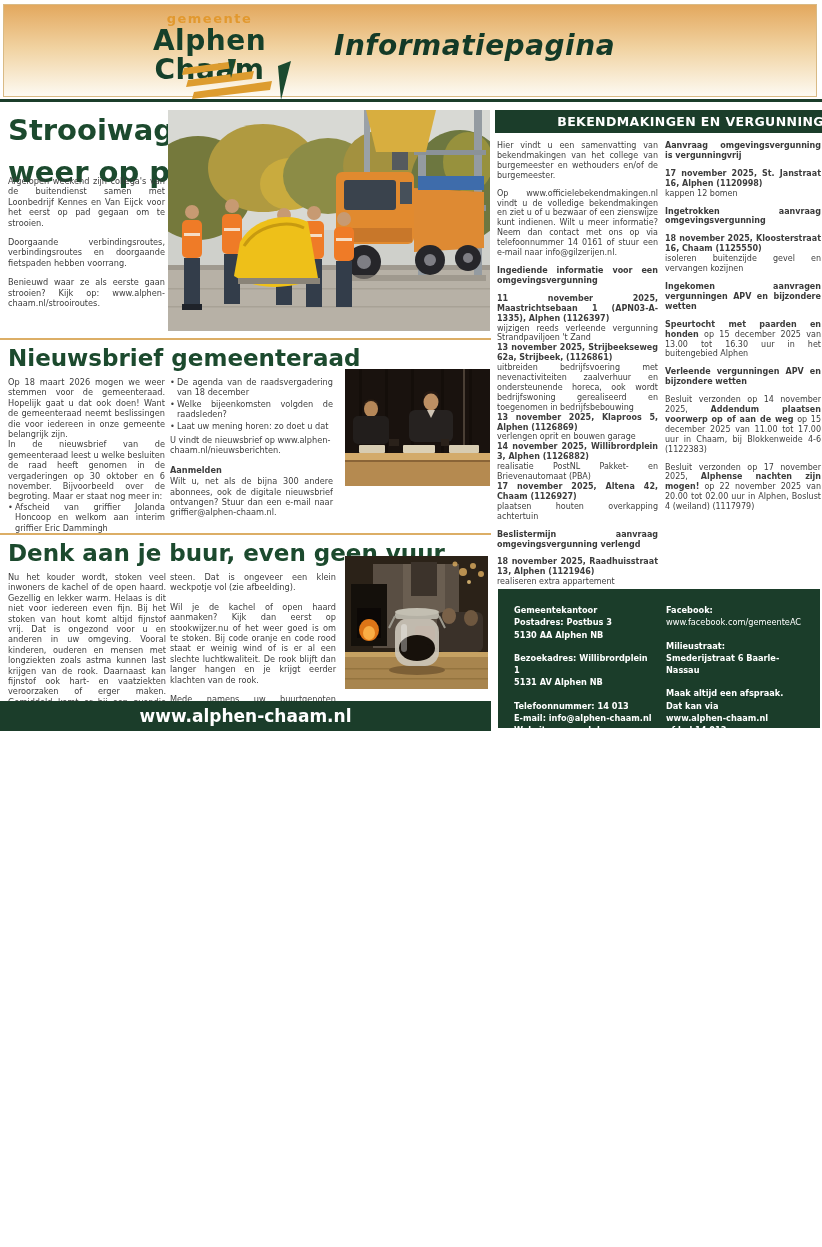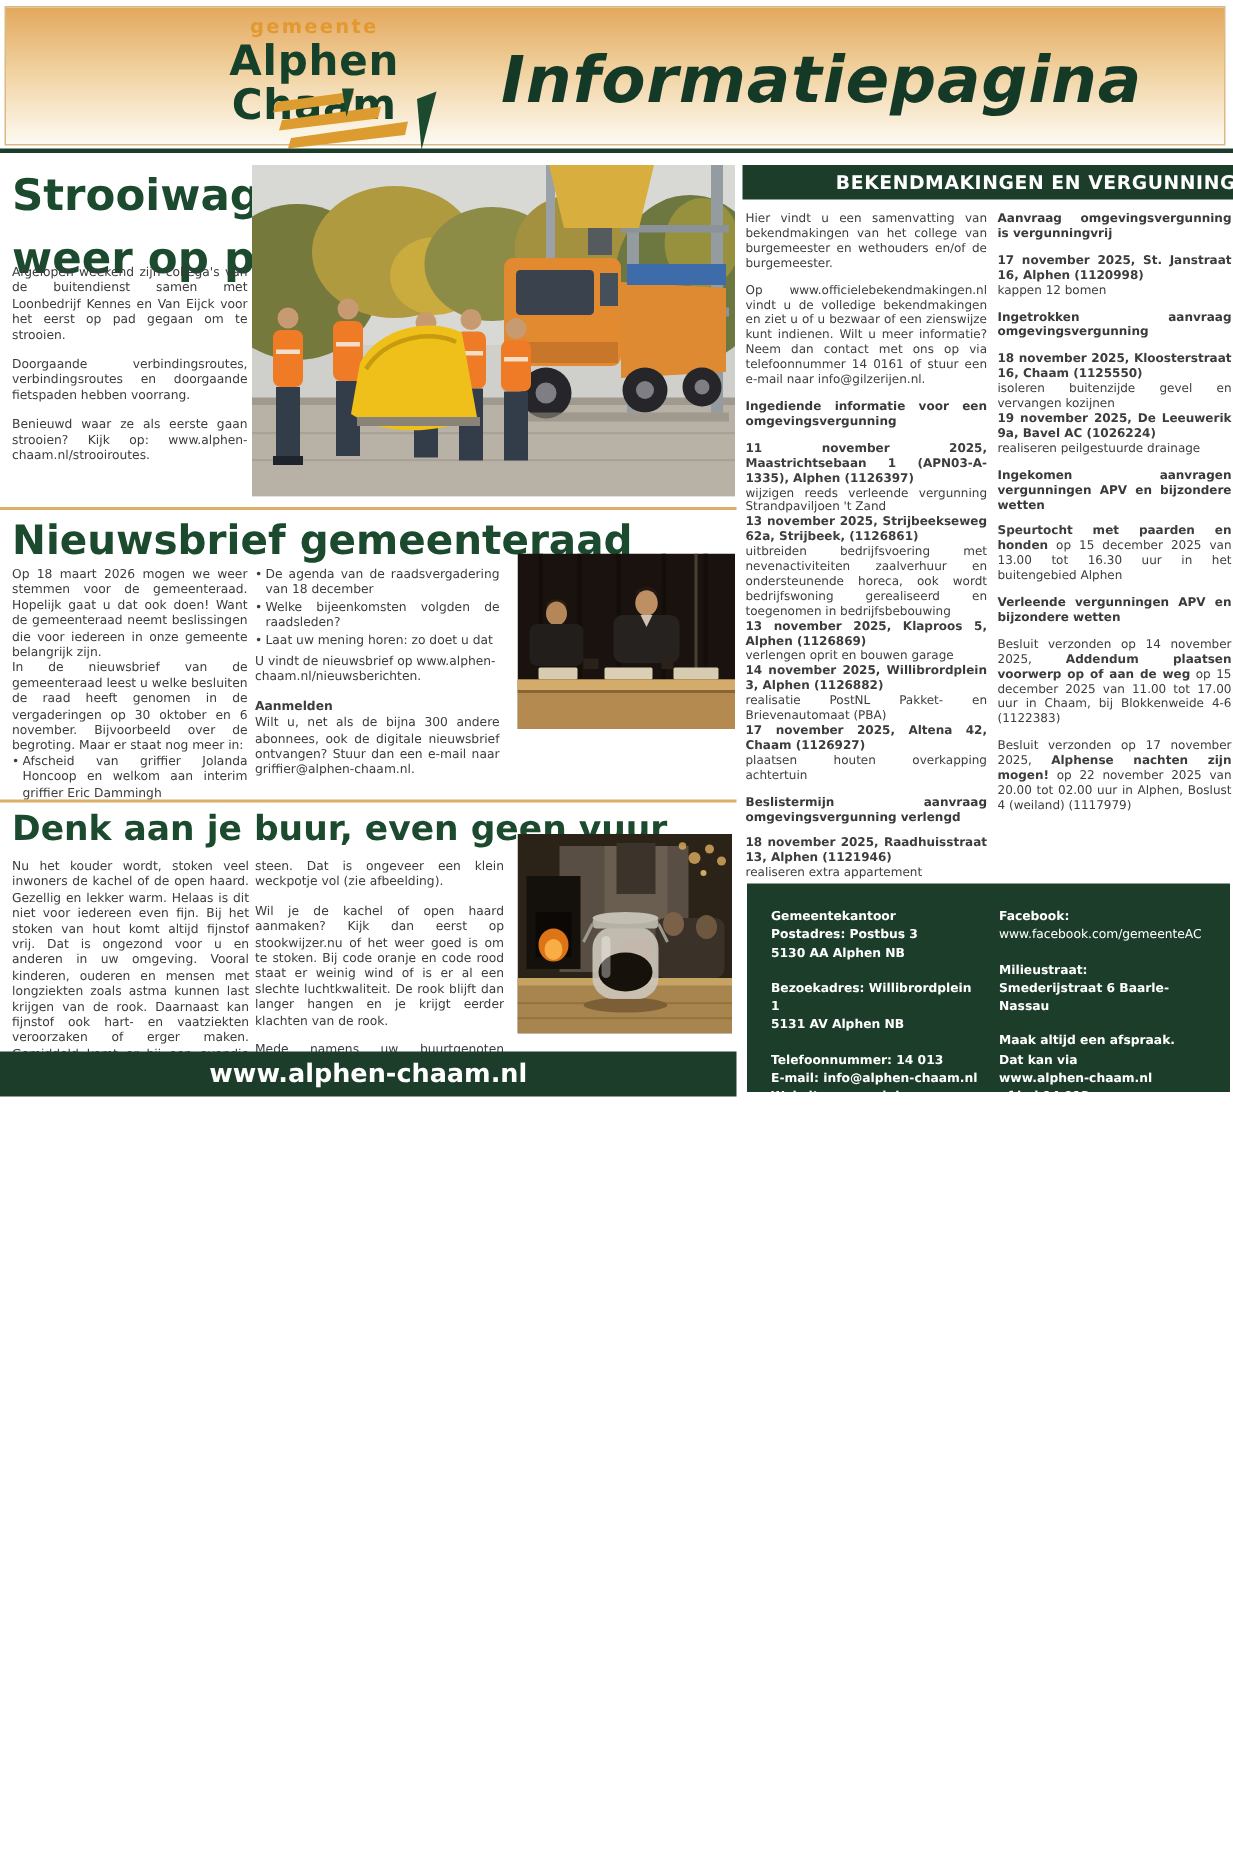--- a/index.html
+++ b/index.html
@@ -6,27 +6,27 @@
   .page{position:relative;width:822px;height:979px;background:#fff;overflow:hidden;
         font-family:"DejaVu Sans","Liberation Sans",sans-serif;}
   
   .header{position:absolute;left:3px;top:4px;width:814px;height:93px;
           background:linear-gradient(#e3a85e 0%,#f1d3a2 48%,#fdfaf2 100%);
           border:1px solid #d9ba85;box-sizing:border-box;}
   .brand{position:absolute;left:108px;top:6px;width:195px;text-align:center;}
   .gemeente{color:#e2992f;font-weight:bold;font-size:13px;letter-spacing:1.5px;}
   .muni{color:#15402a;font-weight:bold;font-size:28px;line-height:1.05;letter-spacing:.5px;}
   .logoglyph{position:absolute;left:178px;top:52px;}
-  .pagetitle{position:absolute;left:330px;top:24px;font-size:43px;font-weight:bold;
+  .pagetitle{position:absolute;left:330px;top:24px;font-size:28px;font-weight:bold;
              font-style:italic;color:#143a27;letter-spacing:.5px;}
   .green-rule{position:absolute;left:0;top:99px;width:822px;height:3px;background:#1b3d2a;}
   
   .atitle{position:absolute;font-weight:bold;color:#1c4a2e;}
   .t1{left:8px;top:109px;font-size:29px;line-height:1.45;}
-  .t2{left:8px;top:345px;font-size:27px;}
+  .t2{left:8px;top:345px;font-size:23px;}
   .t3{left:8px;top:540px;font-size:23px;}
   .body-text{position:absolute;font-size:8.2px;color:#3d3d3d;line-height:1.27;text-align:justify;}
   .body-text p{margin:0 0 9px;}
   .a1col{left:8px;top:176px;width:157px;}
   .a2col1{left:8px;top:377px;width:157px;}
   .a2col2{left:170px;top:377px;width:163px;}
   .a3col1{left:8px;top:572px;width:158px;}
   .a3col2{left:170px;top:572px;width:166px;}
   .bullet{position:relative;padding-left:7px;margin:0 0 1px;}
   .bullet::before{content:"\2022";position:absolute;left:0;top:0;}
@@ -279,21 +279,20 @@
     <p><span class="phd">17 november 2025, Altena 42, Chaam (1126927)</span><span>plaatsen houten overkapping achtertuin</span></p>
     <div class="perm-h">Beslistermijn aanvraag omgevingsvergunning verlengd</div>
     <p><span class="phd">18 november 2025, Raadhuisstraat 13, Alphen (1121946)</span><span>realiseren extra appartement</span></p>
   </div>
 
   <div class="permcol colB">
     <div class="perm-h">Aanvraag omgevingsvergunning is vergunningvrij</div>
     <p class="gap"><span class="phd">17 november 2025, St. Janstraat 16, Alphen (1120998)</span><span>kappen 12 bomen</span></p>
     <div class="perm-h">Ingetrokken aanvraag omgevingsvergunning</div>
     <p><span class="phd">18 november 2025, Kloosterstraat 16, Chaam (1125550)</span><span>isoleren buitenzijde gevel en vervangen kozijnen</span></p>
-    <p><span class="phd">19 november 2025, De Leeuwerik 9a, Bavel AC (1026224)</span><span>realiseren peilgestuurde drainage</span></p>
     <div class="perm-h">Ingekomen aanvragen vergunningen APV en bijzondere wetten</div>
     <p class="gap"><span class="b">Speurtocht met paarden en honden</span><span> op 15 december 2025 van 13.00 tot 16.30 uur in het buitengebied Alphen</span></p>
     <div class="perm-h">Verleende vergunningen APV en bijzondere wetten</div>
     <p class="gap"><span>Besluit verzonden op 14 november 2025, </span><span class="b">Addendum plaatsen voorwerp op of aan de weg</span><span> op 15 december 2025 van 11.00 tot 17.00 uur in Chaam, bij Blokkenweide 4-6 (1122383)</span></p>
     <p><span>Besluit verzonden op 17 november 2025, </span><span class="b">Alphense nachten zijn mogen!</span><span> op 22 november 2025 van 20.00 tot 02.00 uur in Alphen, Boslust 4 (weiland) (1117979)</span></p>
   </div>
 
   <div class="cbox">
     <div class="cb-left">
       <div class="cline">Gemeentekantoor</div>

